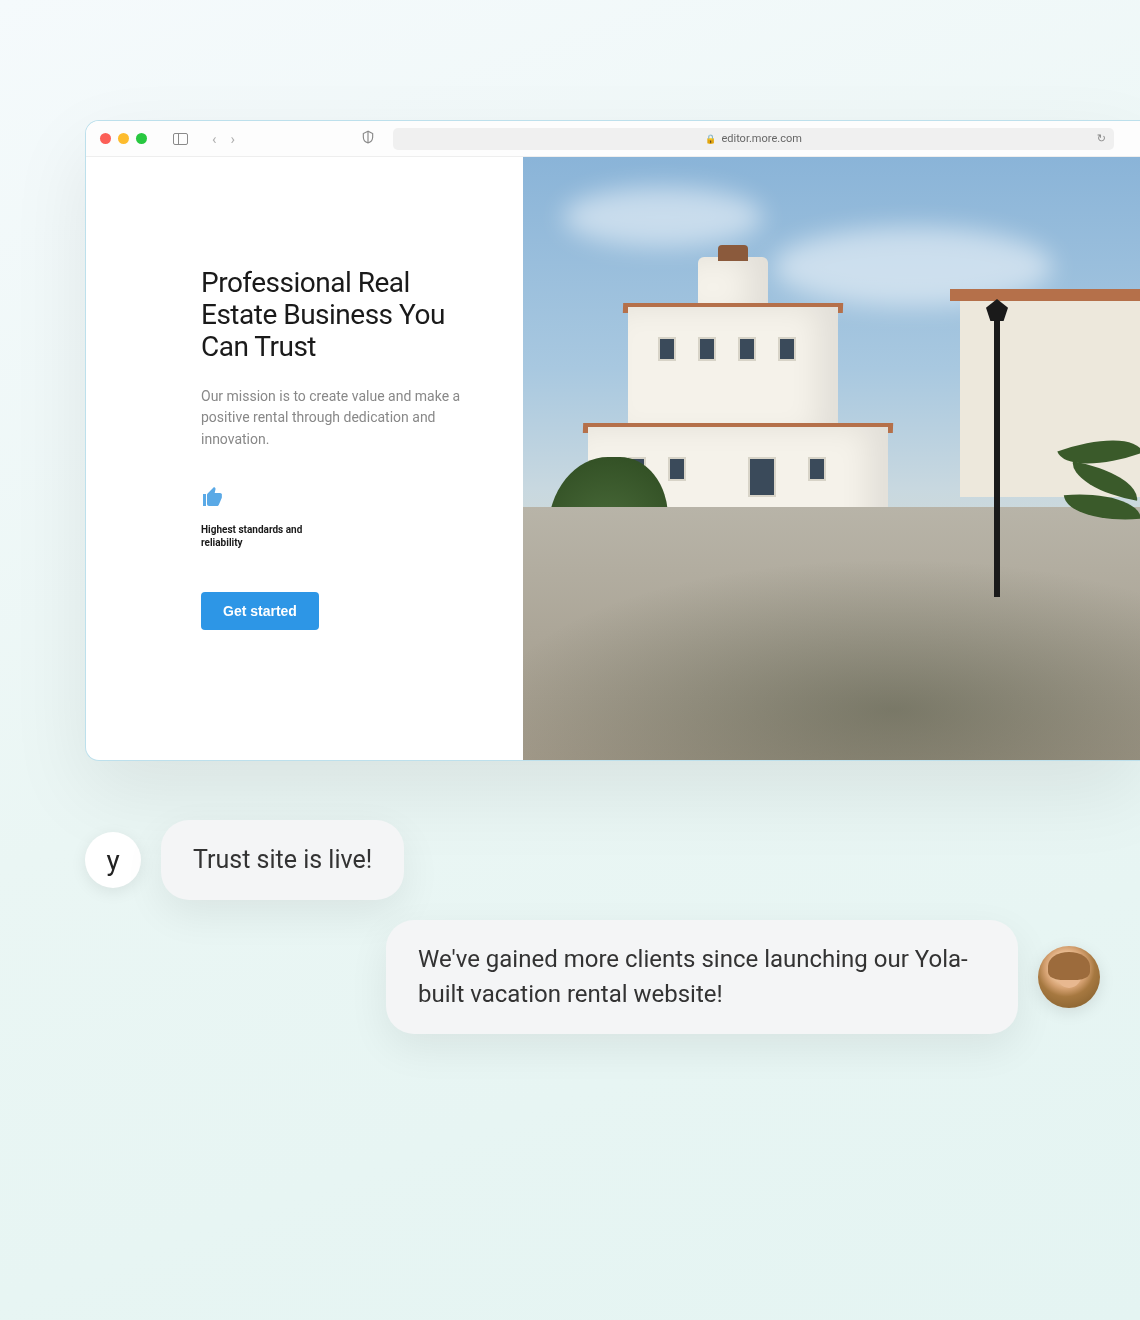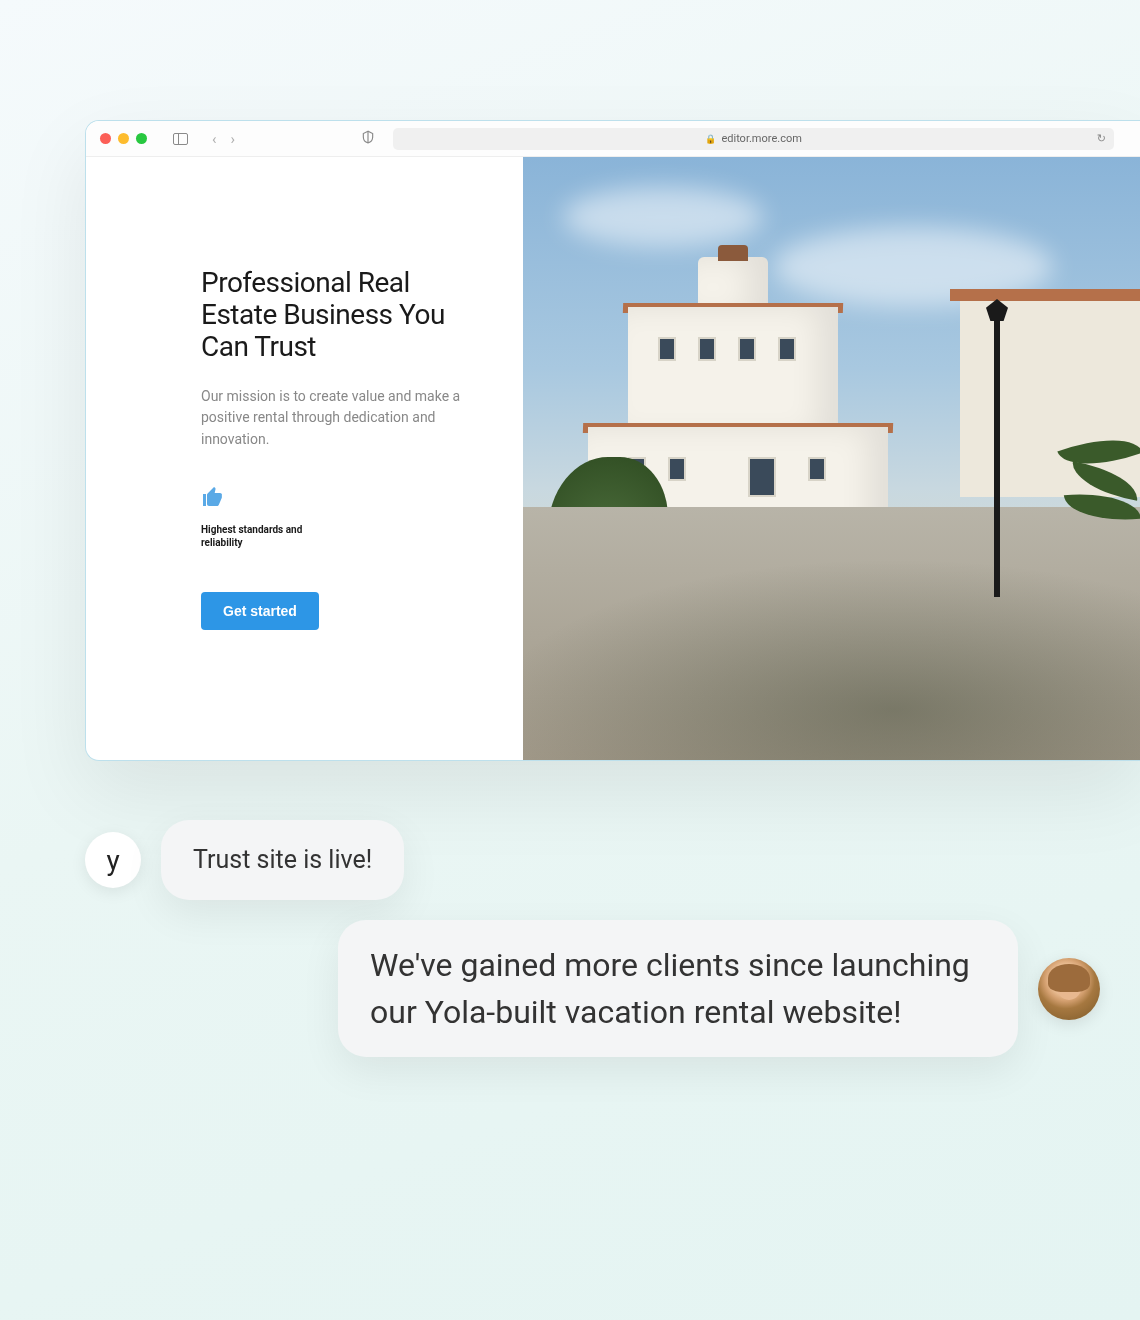--- a/index.html
+++ b/index.html
@@ -201,21 +201,21 @@
 .bubble {
   background: #f4f5f6;
   border-radius: 28px;
   padding: 22px 32px;
   font-size: 25px;
   color: #333;
   line-height: 1.45;
   box-shadow: 0 14px 40px rgba(0,0,0,0.07);
 }
 .bubble.small { display: inline-block; }
-.bubble.large { width: 680px; font-size: 32px; }
+.bubble.large { width: 632px; font-size: 24px; }
 </style>
 </head>
 <body>
 
 <div class="browser">
   <div class="browser-chrome">
     <div class="traffic">
       <div class="dot red"></div>
       <div class="dot yellow"></div>
       <div class="dot green"></div>

